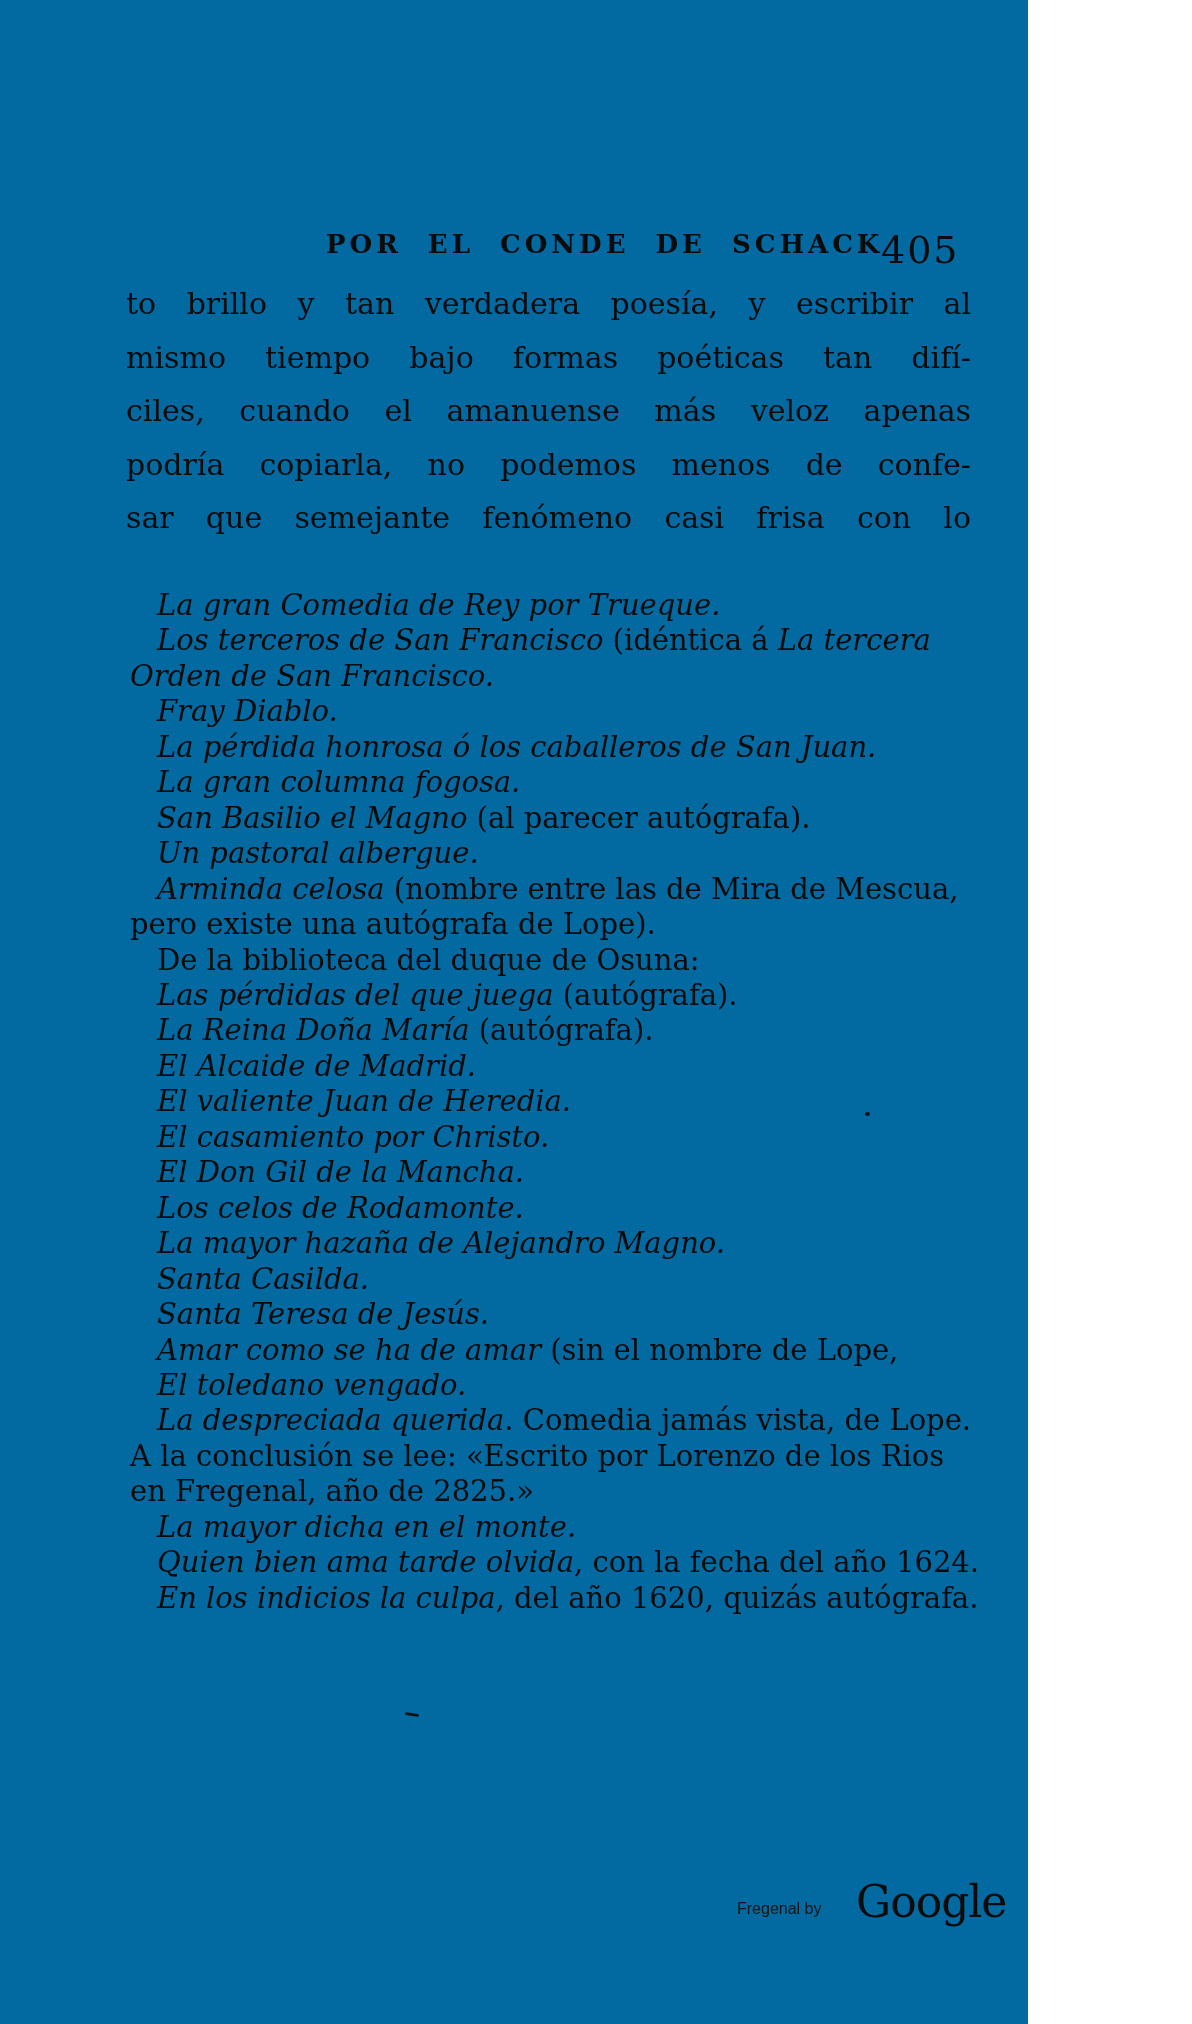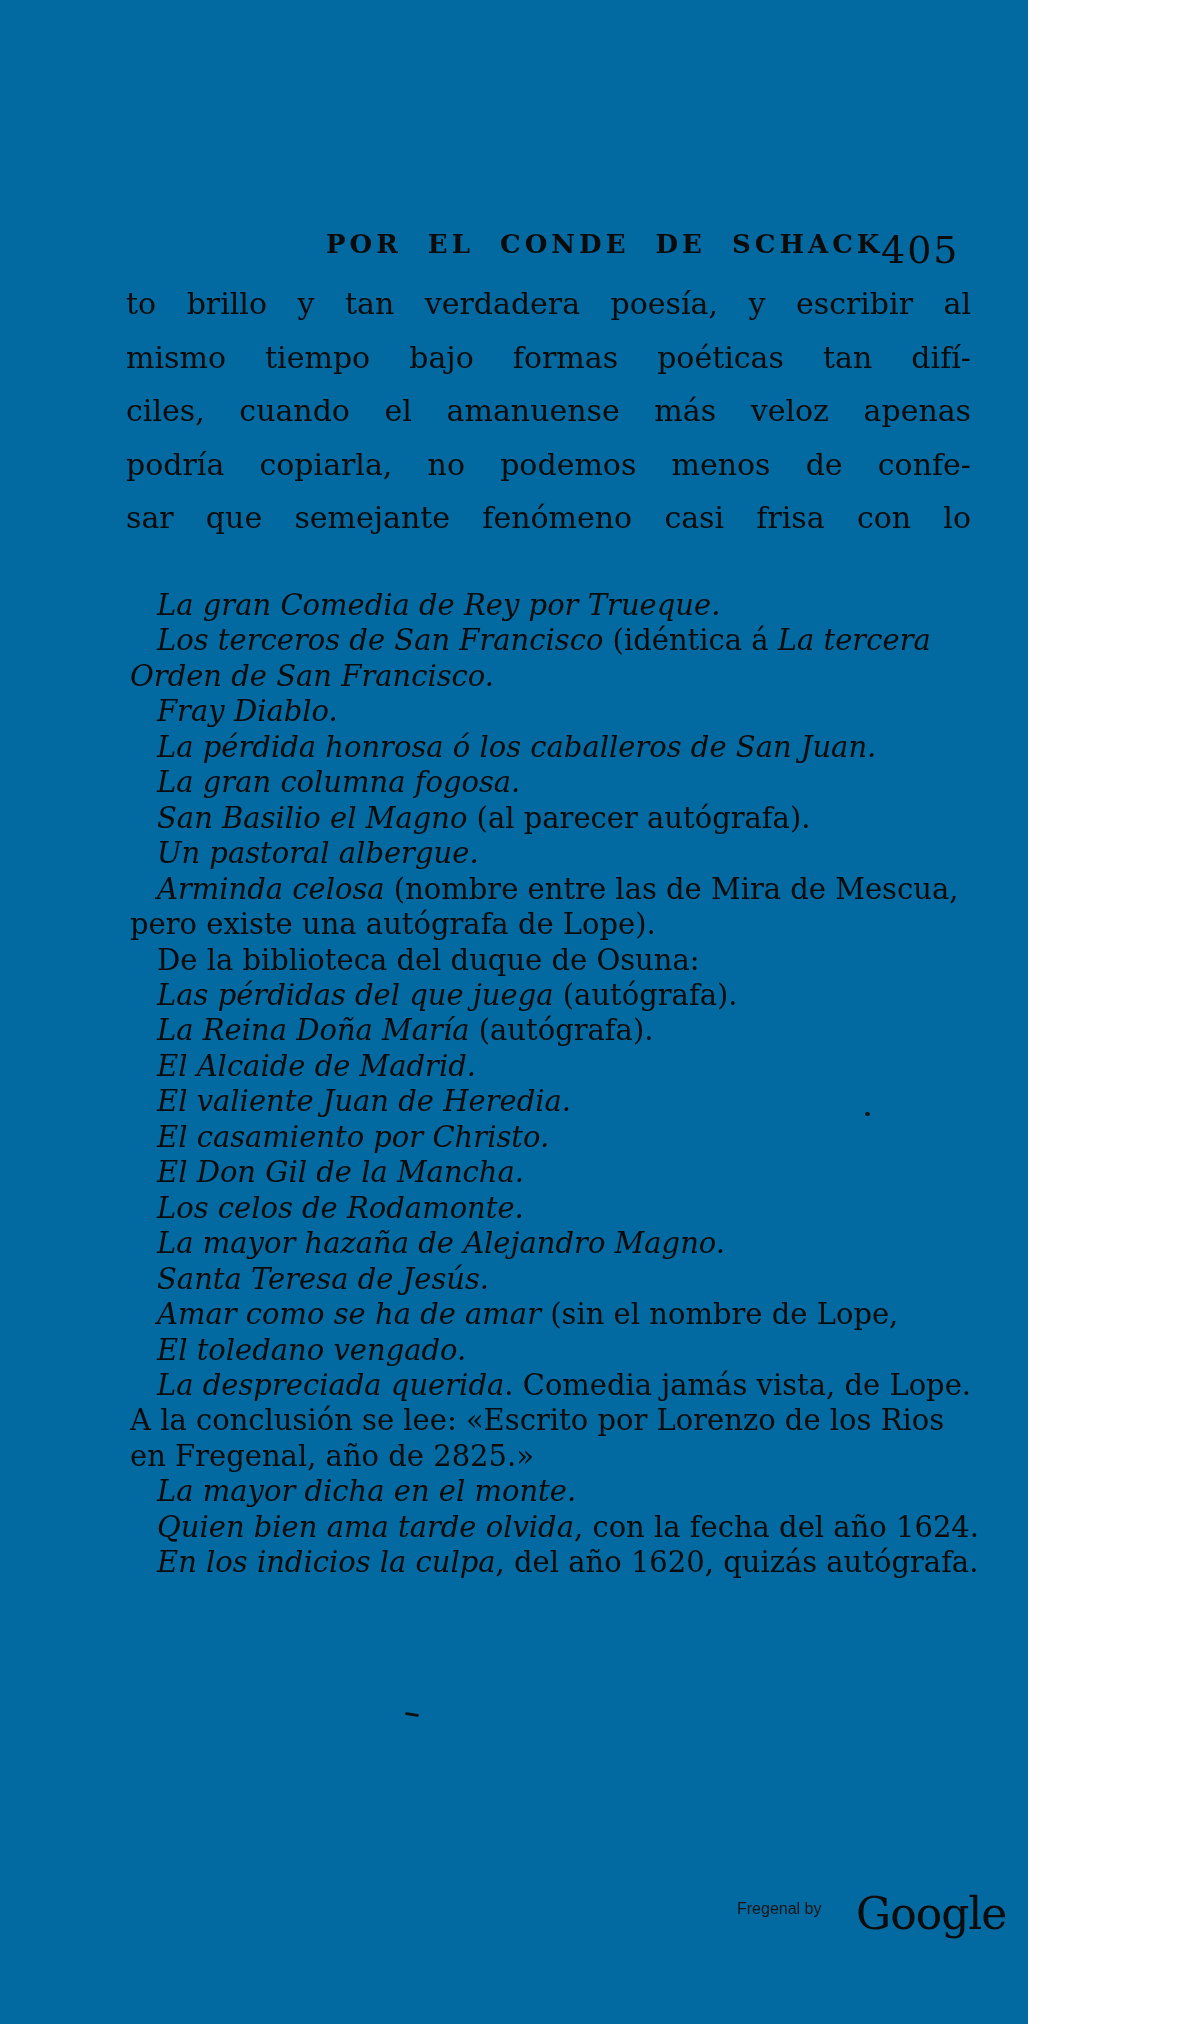--- a/index.html
+++ b/index.html
@@ -103,21 +103,20 @@
   }
   .google-logo {
     position: absolute;
     left: 856px;
     top: 1876px;
     font-family: "DejaVu Serif", serif;
     font-size: 44px;
     letter-spacing: -1px;
     color: #0c0c0c;
     white-space: nowrap;
-    margin-top: 12px;
   }
 </style>
 </head>
 <body>
 
 <div class="page">
 
   <div class="running-title">POR EL CONDE DE SCHACK</div>
 
   <div class="page-number">405</div>
@@ -143,20 +142,21 @@
       <div class="list-line"><span class="run-roman">pero existe una autógrafa de Lope).</span></div>
       <div class="list-line indent"><span class="run-roman">De la biblioteca del duque de Osuna:</span></div>
       <div class="list-line indent"><span class="run-italic">Las pérdidas del que juega </span><span class="run-roman">(autógrafa).</span></div>
       <div class="list-line indent"><span class="run-italic">La Reina Doña María </span><span class="run-roman">(autógrafa).</span></div>
       <div class="list-line indent"><span class="run-italic">El Alcaide de Madrid.</span></div>
       <div class="list-line indent"><span class="run-italic">El valiente Juan de Heredia.</span></div>
       <div class="list-line indent"><span class="run-italic">El casamiento por Christo.</span></div>
       <div class="list-line indent"><span class="run-italic">El Don Gil de la Mancha.</span></div>
       <div class="list-line indent"><span class="run-italic">Los celos de Rodamonte.</span></div>
       <div class="list-line indent"><span class="run-italic">La mayor hazaña de Alejandro Magno.</span></div>
+      <div class="list-line indent"><span class="run-italic">Santa Casilda.</span></div>
       <div class="list-line indent"><span class="run-italic">Santa Teresa de Jesús.</span></div>
       <div class="list-line indent"><span class="run-italic">Amar como se ha de amar </span><span class="run-roman">(sin el nombre de Lope,</span></div>
       <div class="list-line indent"><span class="run-italic">El toledano vengado.</span></div>
       <div class="list-line indent"><span class="run-italic">La despreciada querida</span><span class="run-roman">. Comedia jamás vista, de Lope.</span></div>
       <div class="list-line"><span class="run-roman">A la conclusión se lee: «Escrito por Lorenzo de los Rios</span></div>
       <div class="list-line"><span class="run-roman">en Fregenal, año de 2825.»</span></div>
       <div class="list-line indent"><span class="run-italic">La mayor dicha en el monte.</span></div>
       <div class="list-line indent"><span class="run-italic">Quien bien ama tarde olvida</span><span class="run-roman">, con la fecha del año 1624.</span></div>
       <div class="list-line indent"><span class="run-italic">En los indicios la culpa</span><span class="run-roman">, del año 1620, quizás autógrafa.</span></div>
     </div>

